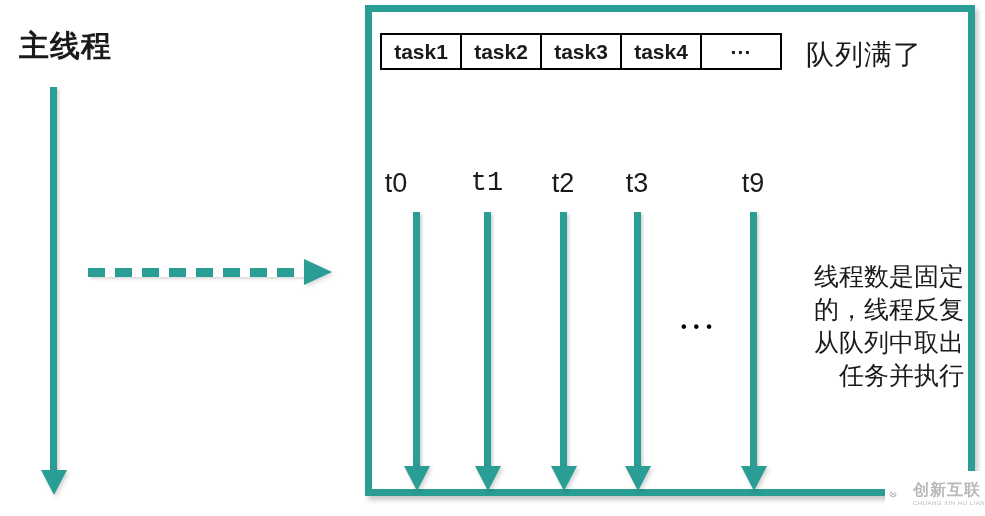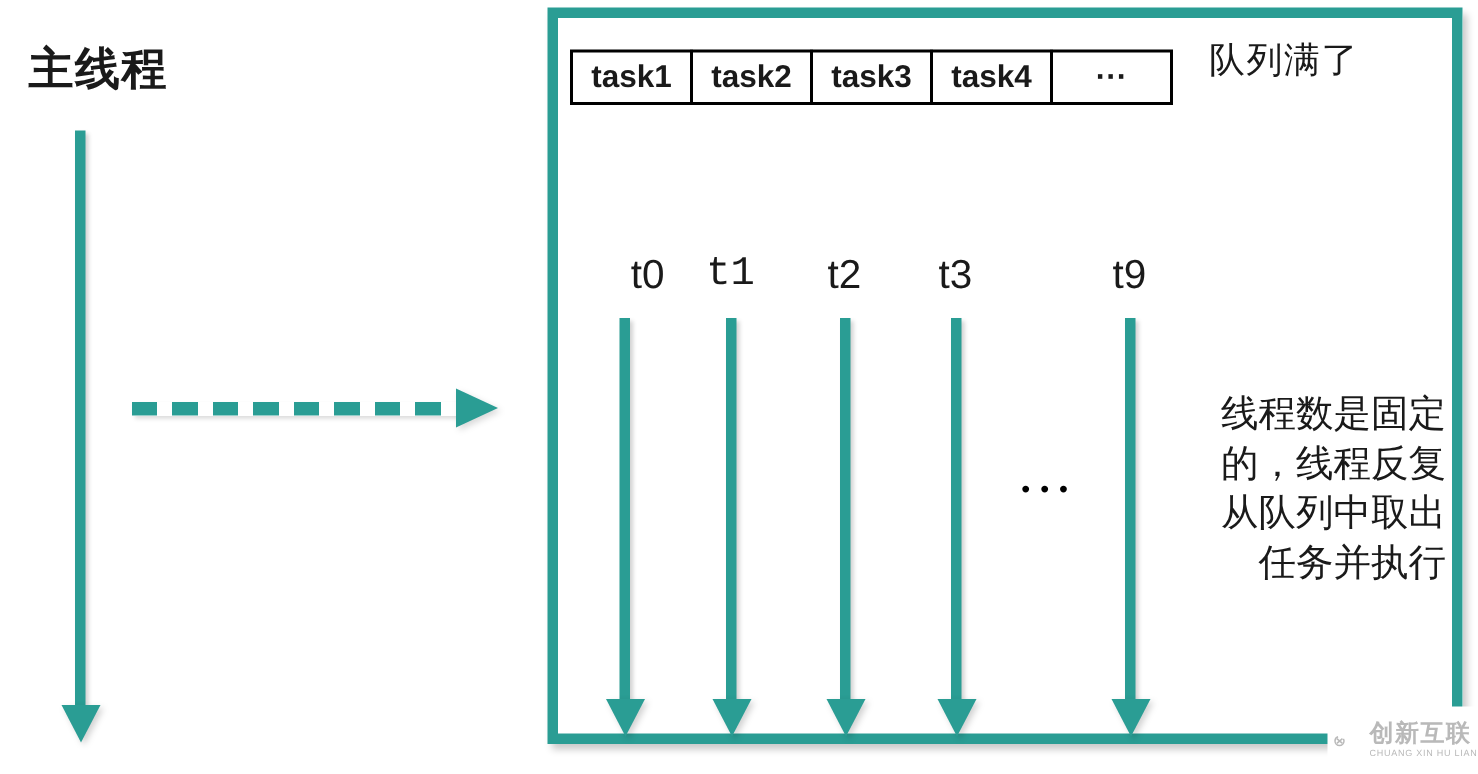--- a/index.html
+++ b/index.html
@@ -29,21 +29,21 @@
   
   .pool-box{position:absolute;left:365px;top:5px;width:610px;height:491px;
     border:7px solid var(--teal);box-sizing:border-box;background:transparent;
     box-shadow:3px 4px 5px rgba(0,0,0,0.22);}
 
   
   .queue{position:absolute;left:380px;top:33px;display:flex;}
   .qcell{width:82px;height:37px;box-sizing:border-box;border:2px solid #000;margin-left:-2px;
     display:flex;align-items:center;justify-content:center;font-size:21px;font-weight:700;background:#fff;}
   .qcell:first-child{margin-left:0;}
-  .queue-full{position:absolute;left:806px;top:24px;font-size:24px;font-weight:500;letter-spacing:1px;}
+  .queue-full{position:absolute;left:806px;top:36px;font-size:28px;font-weight:500;letter-spacing:1px;}
   .tlabel{position:absolute;top:168px;width:60px;text-align:center;font-size:27px;font-weight:500;}
   .tline{top:212px;width:7px;height:256px;}
   .thead{top:466px;}
   .dots{position:absolute;left:681px;top:318px;font-size:16px;font-weight:700;letter-spacing:7px;color:#000;}
 
   .pool-note{position:absolute;left:780px;top:260px;width:184px;text-align:right;
     font-size:25px;line-height:33px;font-weight:500;white-space:pre-line;}
 
   
   .watermark{position:absolute;left:885px;top:471px;width:100px;height:45px;background:#fff;z-index:5;
@@ -68,21 +68,21 @@
 
   <div class="queue">
     <div class="qcell">task1</div>
     <div class="qcell">task2</div>
     <div class="qcell">task3</div>
     <div class="qcell">task4</div>
     <div class="qcell">···</div>
   </div>
   <div class="queue-full">队列满了</div>
 
-  <div class="tlabel" style="left:383px;text-align:right;">t0</div>
+  <div class="tlabel" style="left:366px;">t0</div>
   <div class="vline tline" style="left:413px;"></div>
   <div class="vhead thead" style="left:404px;"></div>
 
   <div class="tlabel" style="left:457px;font-family:Liberation Mono, monospace;">t1</div>
   <div class="vline tline" style="left:484px;"></div>
   <div class="vhead thead" style="left:475px;"></div>
 
   <div class="tlabel" style="left:533px;">t2</div>
   <div class="vline tline" style="left:560px;"></div>
   <div class="vhead thead" style="left:551px;"></div>

